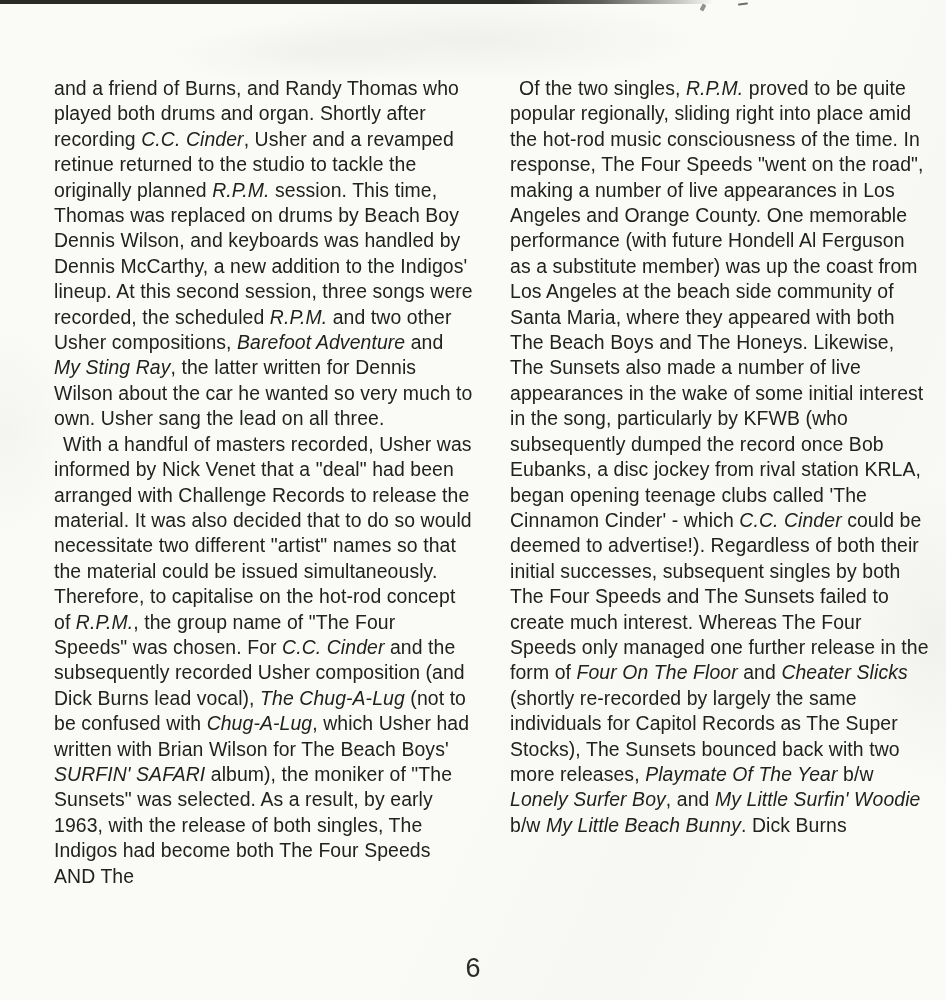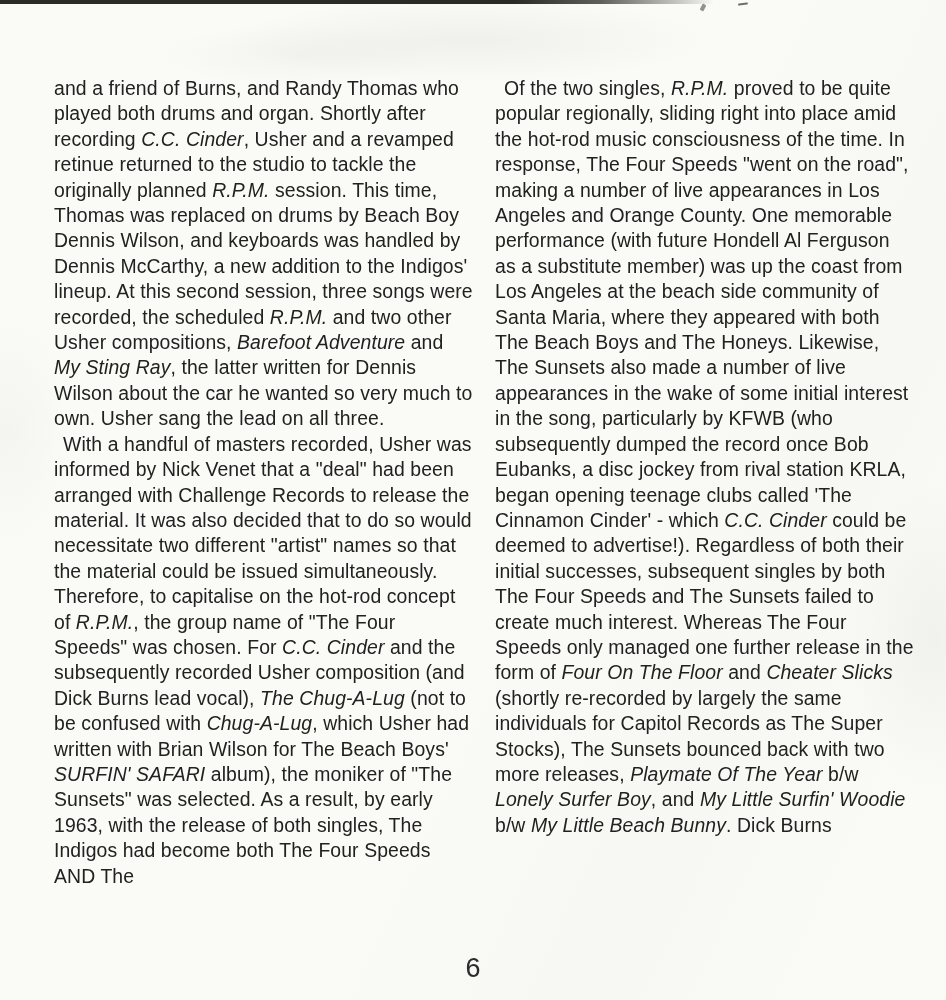--- a/index.html
+++ b/index.html
@@ -63,21 +63,21 @@
     height: 7px;
     background: rgba(60,60,55,0.55);
     transform: rotate(28deg);
     border-radius: 1px;
   }
   .content {
     position: absolute;
     top: 76px;
     left: 54px;
     display: flex;
-    gap: 21px;
+    gap: 36px;
   }
   .column {
     width: 420px;
     font-size: 19.4px;
     line-height: 25.4px;
     letter-spacing: 0.1px;
     text-align: left;
   }
   .para {
     margin: 0;

